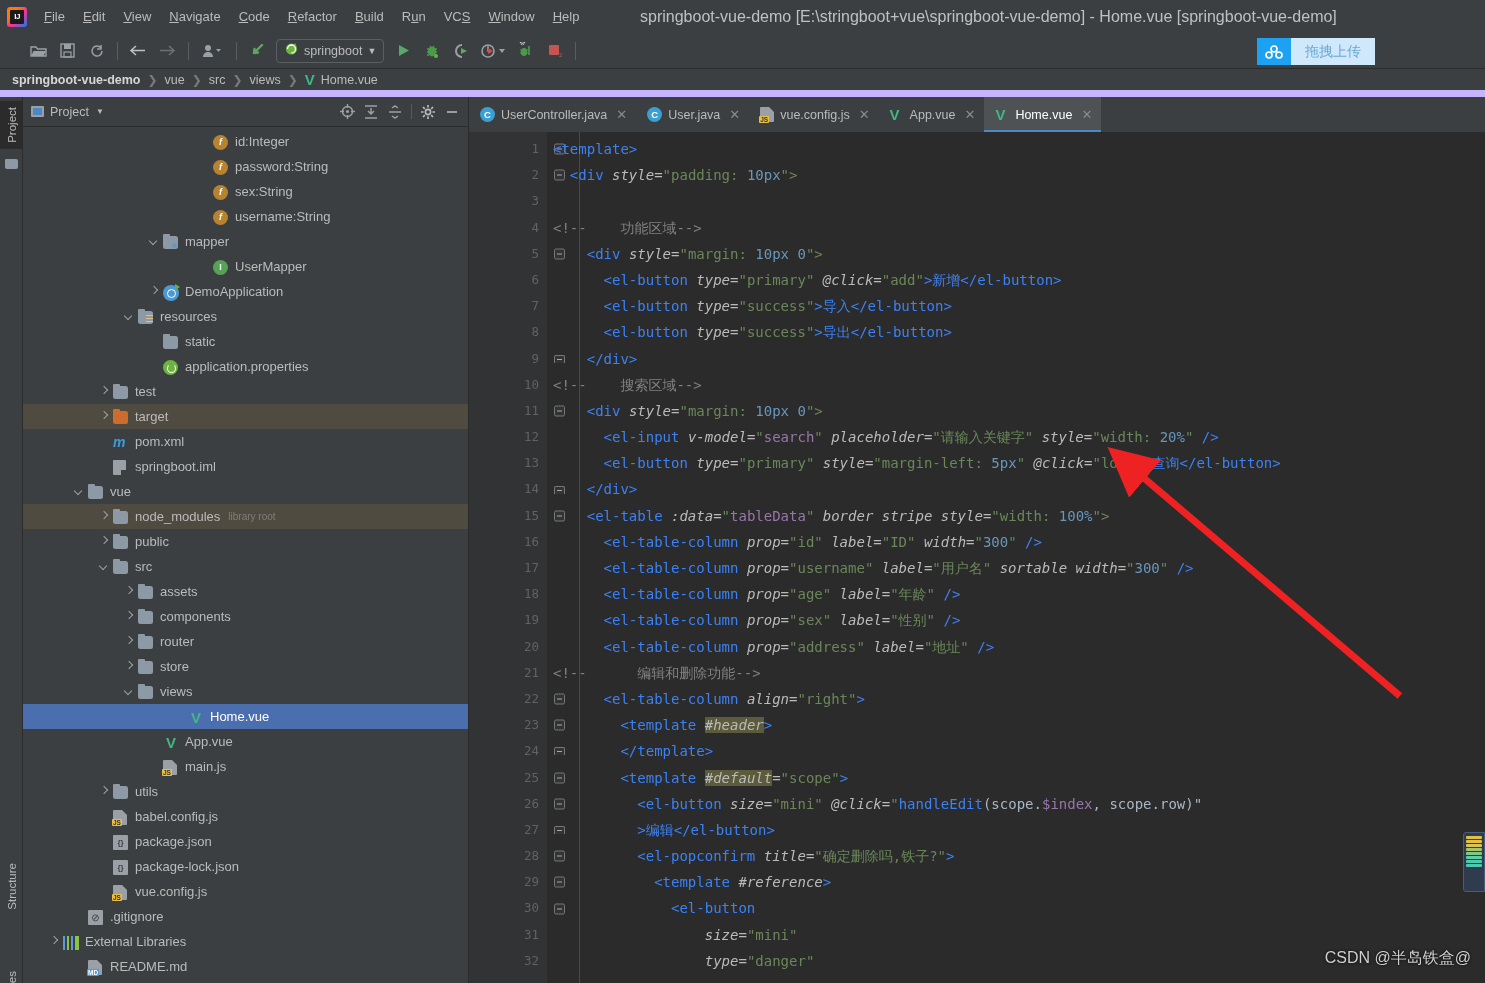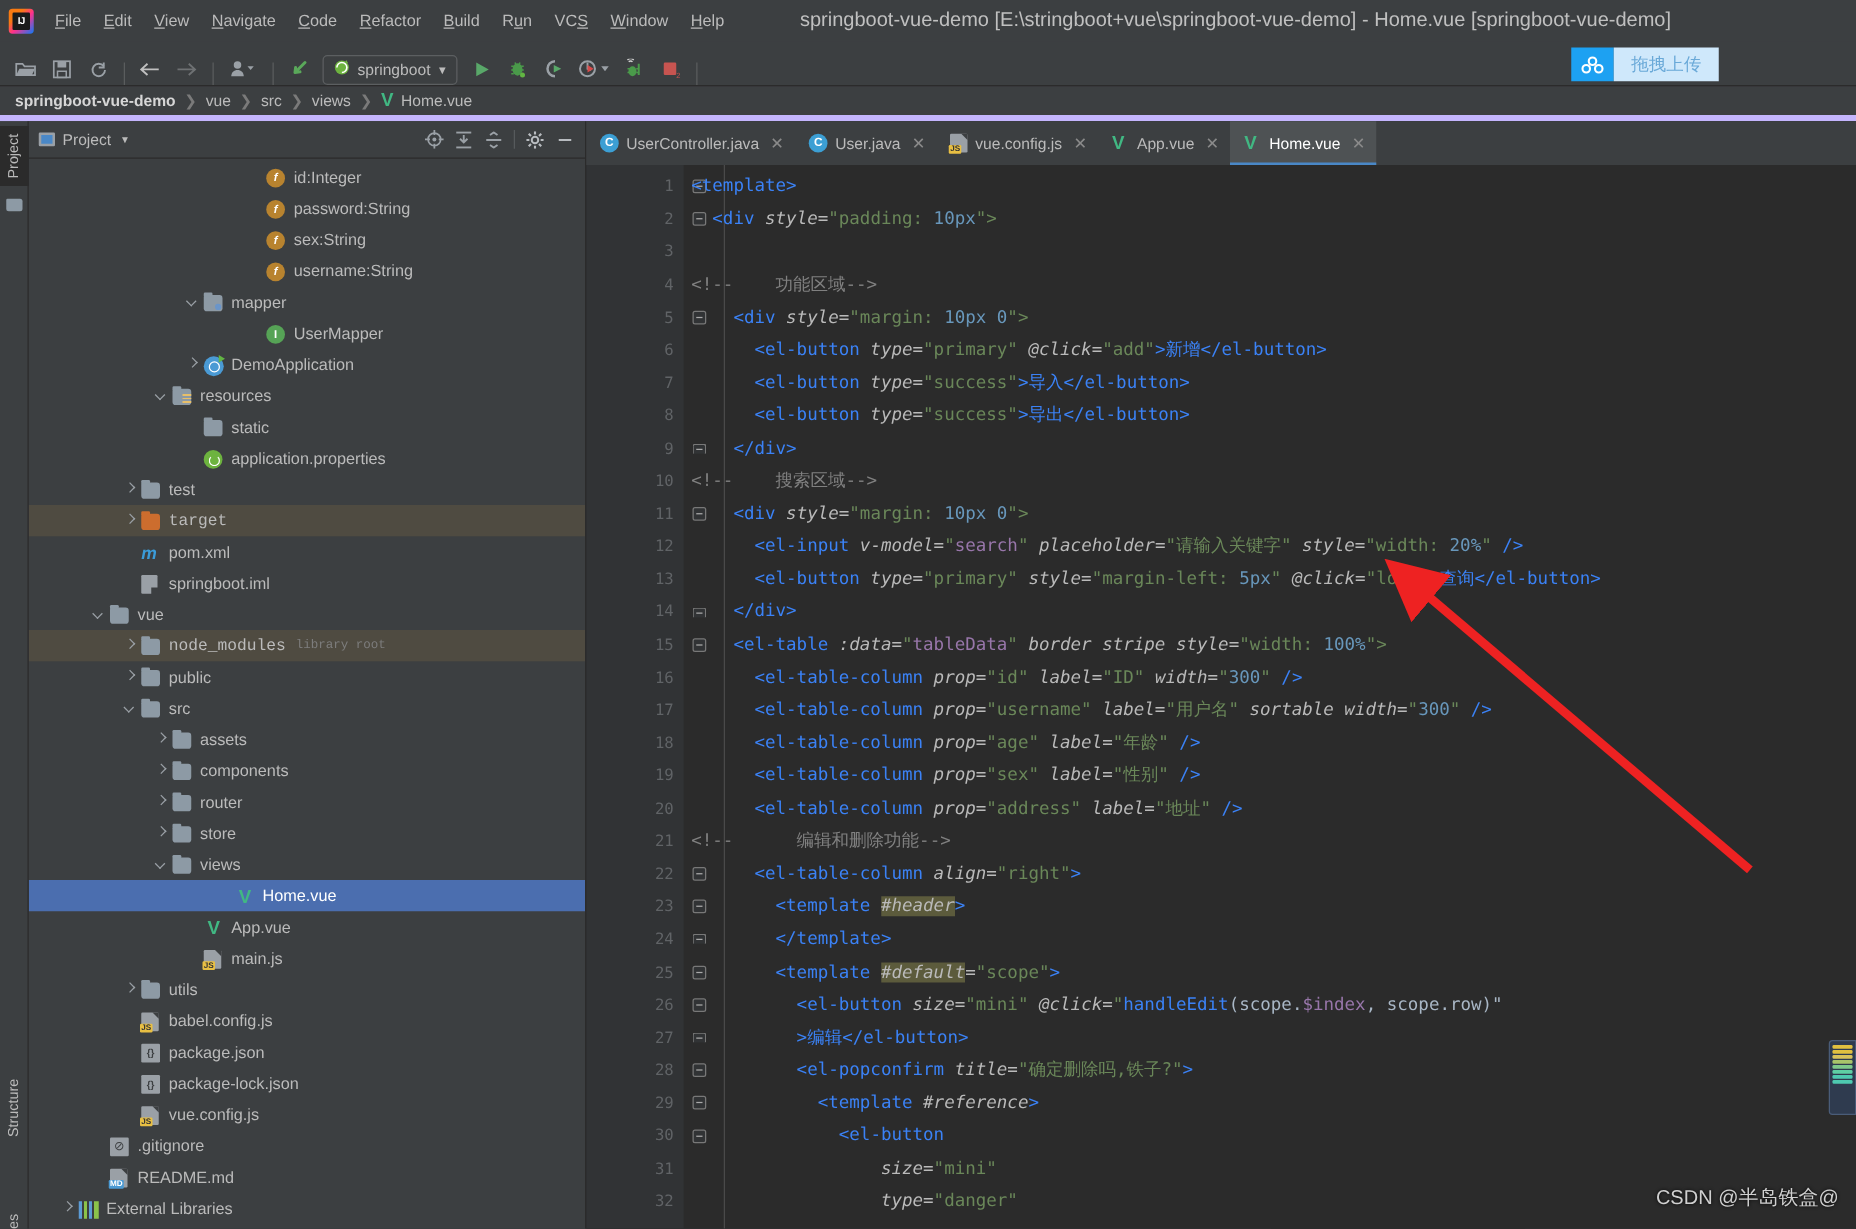--- a/index.html
+++ b/index.html
@@ -30,41 +30,41 @@
     color: #bbbbbb; font-size: 13px; padding: 4px 9px; cursor: default; white-space: nowrap;
   }
   .menu-item u { text-decoration: underline; }
   .window-title {
     position:absolute; left: 640px; top:0; height:33px; display:flex; align-items:center;
     color:#c0c0c0; font-size:16px; white-space:nowrap;
   }
 
   
   .toolbar {
-    height: 36px; background:#3c3f41; display:flex; align-items:flex-end;
-    flex: 0 0 36px; padding-left:6px; position:relative;
+    height: 36px; background:#3c3f41; display:flex; align-items:center;
+    flex: 0 0 36px; padding-left:24px; position:relative;
     border-bottom: 1px solid #2b2b2b;
   }
   .tb-btn { width:28px; height:26px; display:flex; align-items:center; justify-content:center; margin-right:1px; }
   .tb-sep { width:1px; height:18px; background:#5a5d5e; margin:0 6px; }
   .run-config {
     display:flex; align-items:center; gap:5px; height:24px; padding:0 7px;
     border:1px solid #5c5f61; border-radius:4px; margin:0 5px 0 4px;
   }
   .run-config .label { color:#bbbbbb; font-size:12.5px; }
   .upload-widget {
     position:absolute; right:110px; top:5px; display:flex; height:27px; align-items:stretch;
   }
   .upload-icon-box { width:34px; background:#1da1f2; display:flex; align-items:center; justify-content:center; }
   .upload-label { background:#cfe8fb; color:#6aa9d8; font-size:14px; padding:0 14px; display:flex; align-items:center; white-space:nowrap; }
 
   
   .breadcrumb {
     height: 28px; background:#3c3f41; display:flex; align-items:center;
-    flex: 0 0 28px; padding-left:12px; gap:2px; border-bottom:5px solid #c4b5fd;
+    flex: 0 0 28px; padding-left:12px; gap:2px; border-bottom:7px solid #c4b5fd;
   }
   .bc-item { color:#bbbbbb; font-size:12.5px; display:flex; align-items:center; gap:4px; }
   .bc-item.bold { font-weight:bold; color:#d6d6d6; }
   .bc-sep { color:#7a7a7a; font-size:12px; margin:0 5px; }
 
   
   .body { flex:1; display:flex; min-height:0; position:relative; }
 
   
   .leftstrip {
@@ -93,21 +93,21 @@
   .pp-spacer { flex:1; }
   .pp-icon { width:24px; height:22px; display:flex; align-items:center; justify-content:center; color:#9aa0a6; }
   .pp-vsep { width:1px; height:15px; background:#565a5c; margin:0 4px; }
 
   .tree { flex:1; overflow:hidden; position:relative; padding-top:2px; }
   .trow {
     height:25px; display:flex; align-items:center; white-space:nowrap;
     font-size:13px; color:#bbbbbb; padding-right:6px;
   }
   .trow.sel { background:#4b6eaf; color:#ffffff; }
-  .trow.hl { background:#4f4b41;font-family:Liberation Mono, monospace; }
+  .trow.hl { background:#4f4b41; }
   .arrow { width:13px; height:13px; flex:0 0 13px; display:inline-block; position:relative; margin-right:2px; }
   .arrow.right::before {
     content:""; position:absolute; left:3px; top:2px; width:5px; height:5px;
     border-right:1.6px solid #9aa0a6; border-bottom:1.6px solid #9aa0a6; transform: rotate(-45deg);
   }
   .arrow.down::before {
     content:""; position:absolute; left:2px; top:3px; width:5px; height:5px;
     border-right:1.6px solid #9aa0a6; border-bottom:1.6px solid #9aa0a6; transform: rotate(45deg);
   }
   .ico { width:17px; height:16px; flex:0 0 17px; margin-right:5px; position:relative; display:inline-block; }
@@ -668,36 +668,36 @@
           </div>
           <div class="trow">
             <span style="flex: 0 0 auto; width: 50px;"></span>
             <span class="arrow "></span>
             <span class="ico">
               <span class="ico-git" style="display:block"></span>
             </span>
             <span>.gitignore</span>
           </div>
           <div class="trow">
+            <span style="flex: 0 0 auto; width: 25px;"></span>
+            <span class="arrow right"></span>
+            <span class="ico">
+              <span class="ico-lib" style="display:block"></span>
+            </span>
+            <span>External Libraries</span>
+          </div>
+          <div class="trow">
             <span style="flex: 0 0 auto; width: 50px;"></span>
             <span class="arrow "></span>
             <span class="ico">
               <span class="ico-file" style="display:block">
                 <span class="ico-badge bg-md">MD</span>
               </span>
             </span>
             <span>README.md</span>
-          </div>
-          <div class="trow">
-            <span style="flex: 0 0 auto; width: 25px;"></span>
-            <span class="arrow right"></span>
-            <span class="ico">
-              <span class="ico-lib" style="display:block"></span>
-            </span>
-            <span>External Libraries</span>
           </div>
         </div>
       <div class="tree-scroll"></div>
     </div>
 
     <div class="editor-area">
       <div class="tabbar" id="tabbar-host">
           <div class="etab">
             <span class="tab-java">C</span>
             <span>UserController.java</span>

